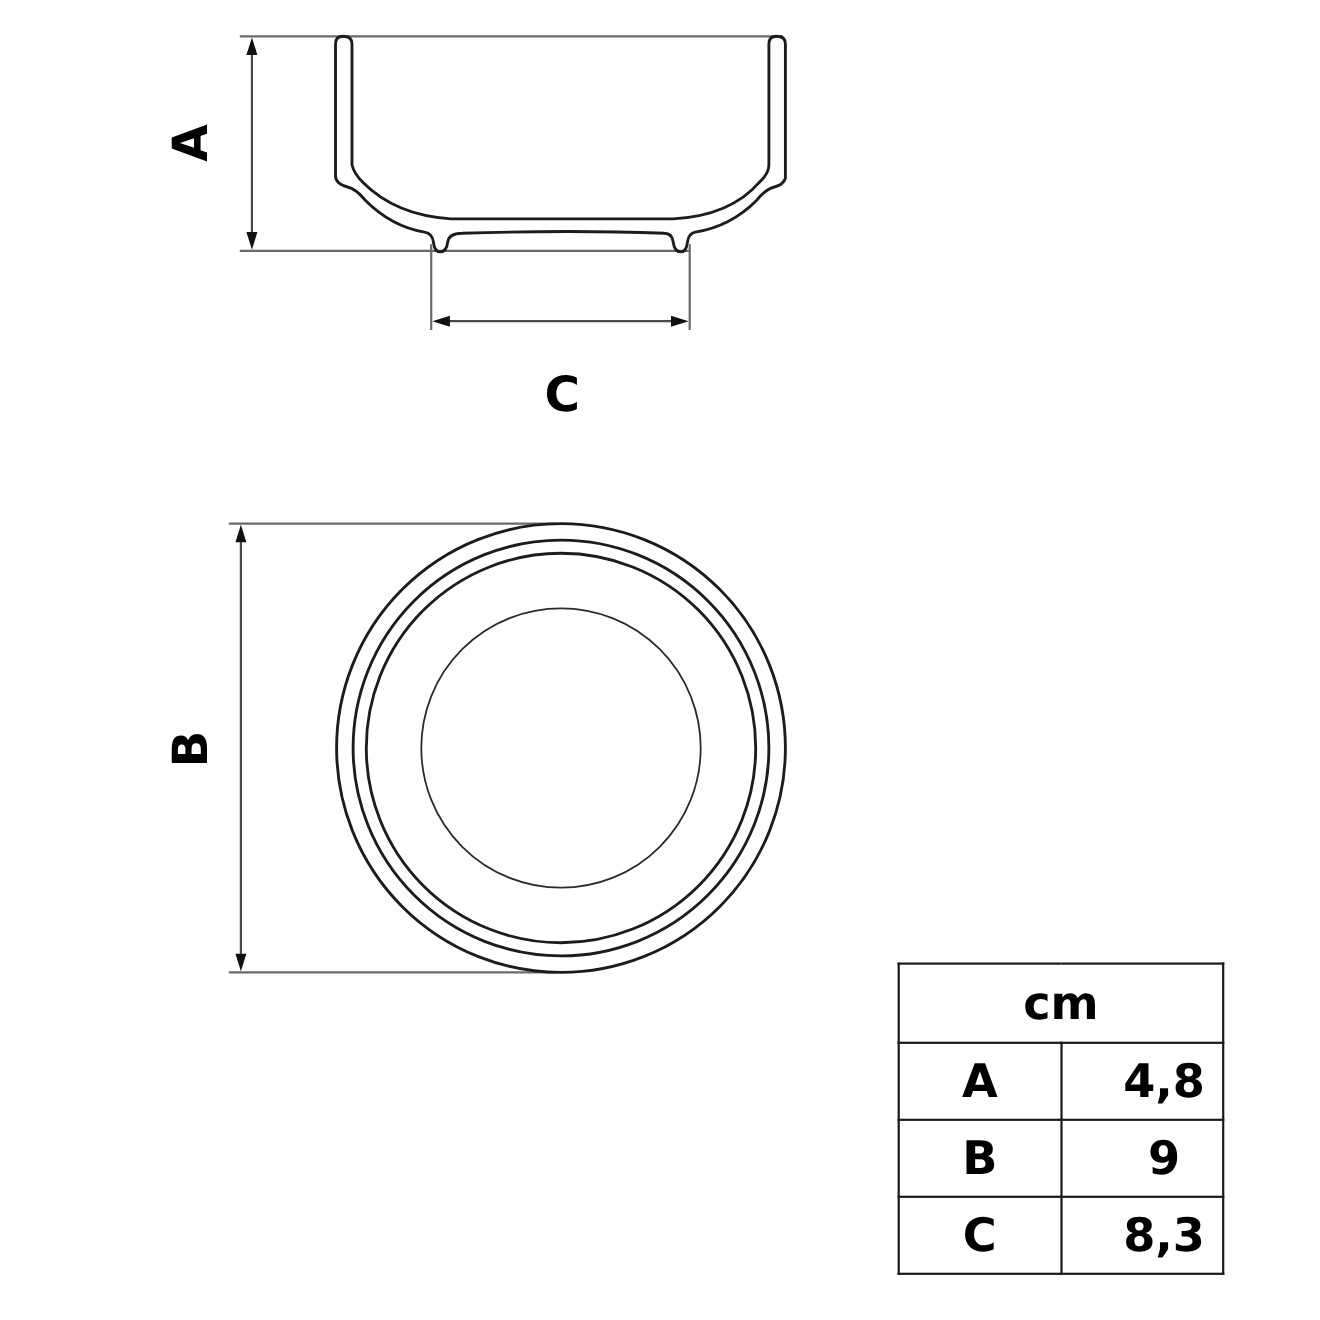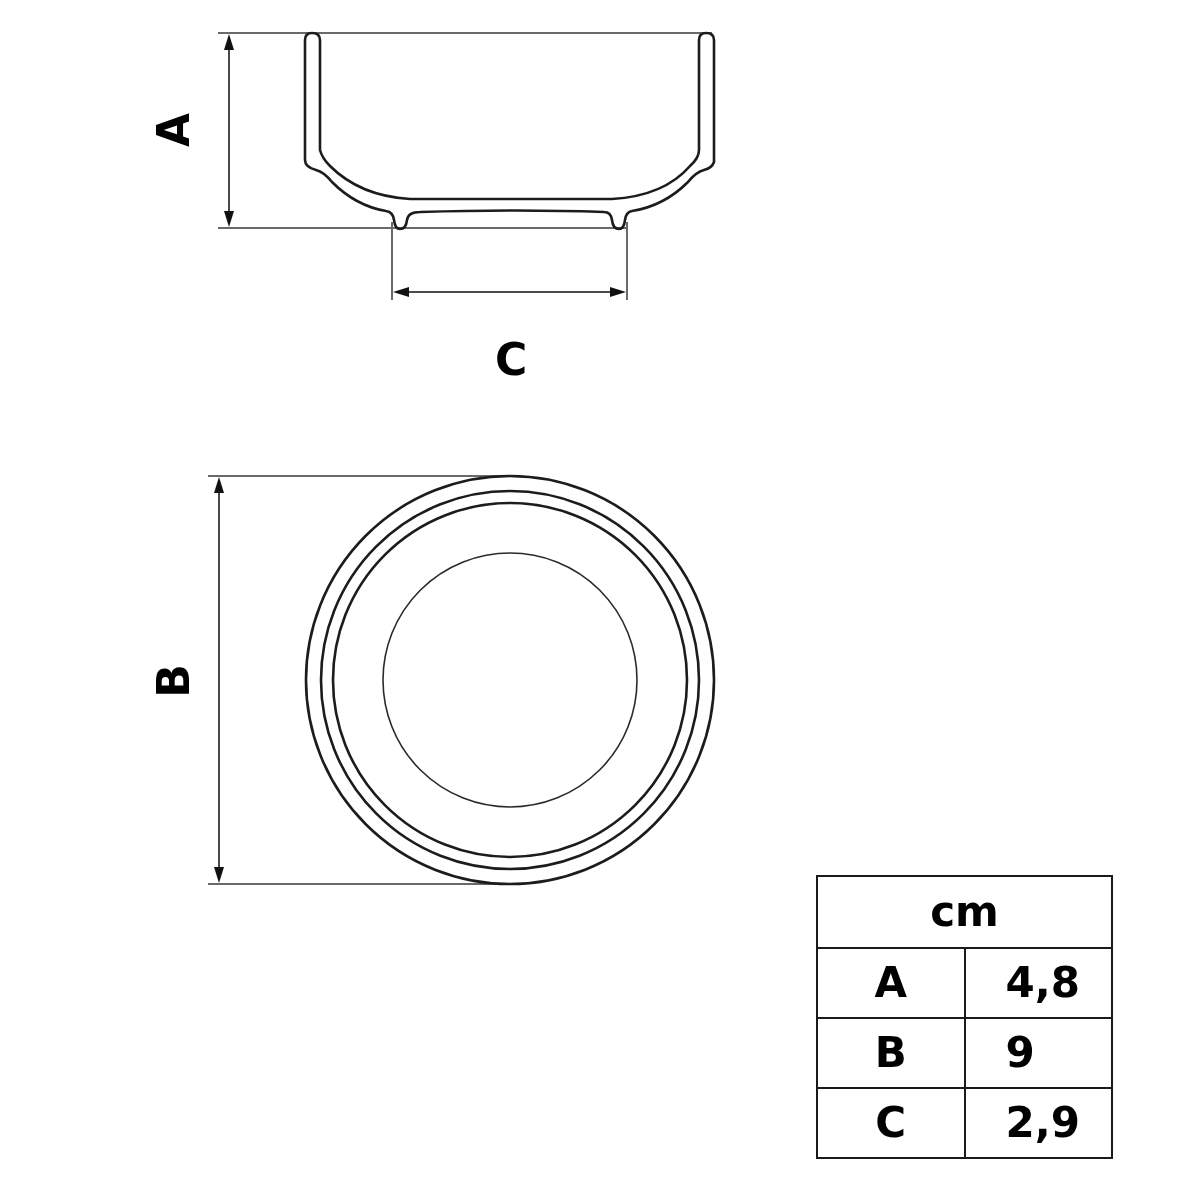--- a/index.html
+++ b/index.html
@@ -17,21 +17,21 @@
                line-height: 1; }
   .dim-label.rot { transform: rotate(-90deg); transform-origin: center center; }
 
   #dims-table { position: absolute; left: 816px; top: 875px; width: 297px; height: 274px;
                 border-collapse: collapse; table-layout: fixed; }
   #dims-table td { border: 2.5px solid #1a1a1a; font-weight: bold; font-size: 42px;
                    color: #000; padding: 0; line-height: 1; }
   #dims-table .hdr { height: 70px; text-align: center; }
   #dims-table .row td { height: 68px; }
   #dims-table .k { width: 121px; text-align: center; }
-  #dims-table .v { text-align: left; padding-left: 40px; }
+  #dims-table .v { text-align: center; padding-left: 40px; }
 </style>
 </head>
 <body>
 
 <svg id="canvas" viewBox="0 0 1200 1200" xmlns="http://www.w3.org/2000/svg">
 
   <g>
 
     <line class="ext-line" x1="218" y1="33" x2="712" y2="33"></line>
     <line class="ext-line" x1="218" y1="228" x2="628" y2="228"></line>
@@ -104,16 +104,16 @@
   <tr class="row">
     <td class="k">A</td>
     <td class="v">4,8</td>
   </tr>
   <tr class="row">
     <td class="k">B</td>
     <td class="v">9</td>
   </tr>
   <tr class="row">
     <td class="k">C</td>
-    <td class="v">2,9</td>
+    <td class="v">8,3</td>
   </tr>
 </tbody>
   </table>
 
 </body></html>

